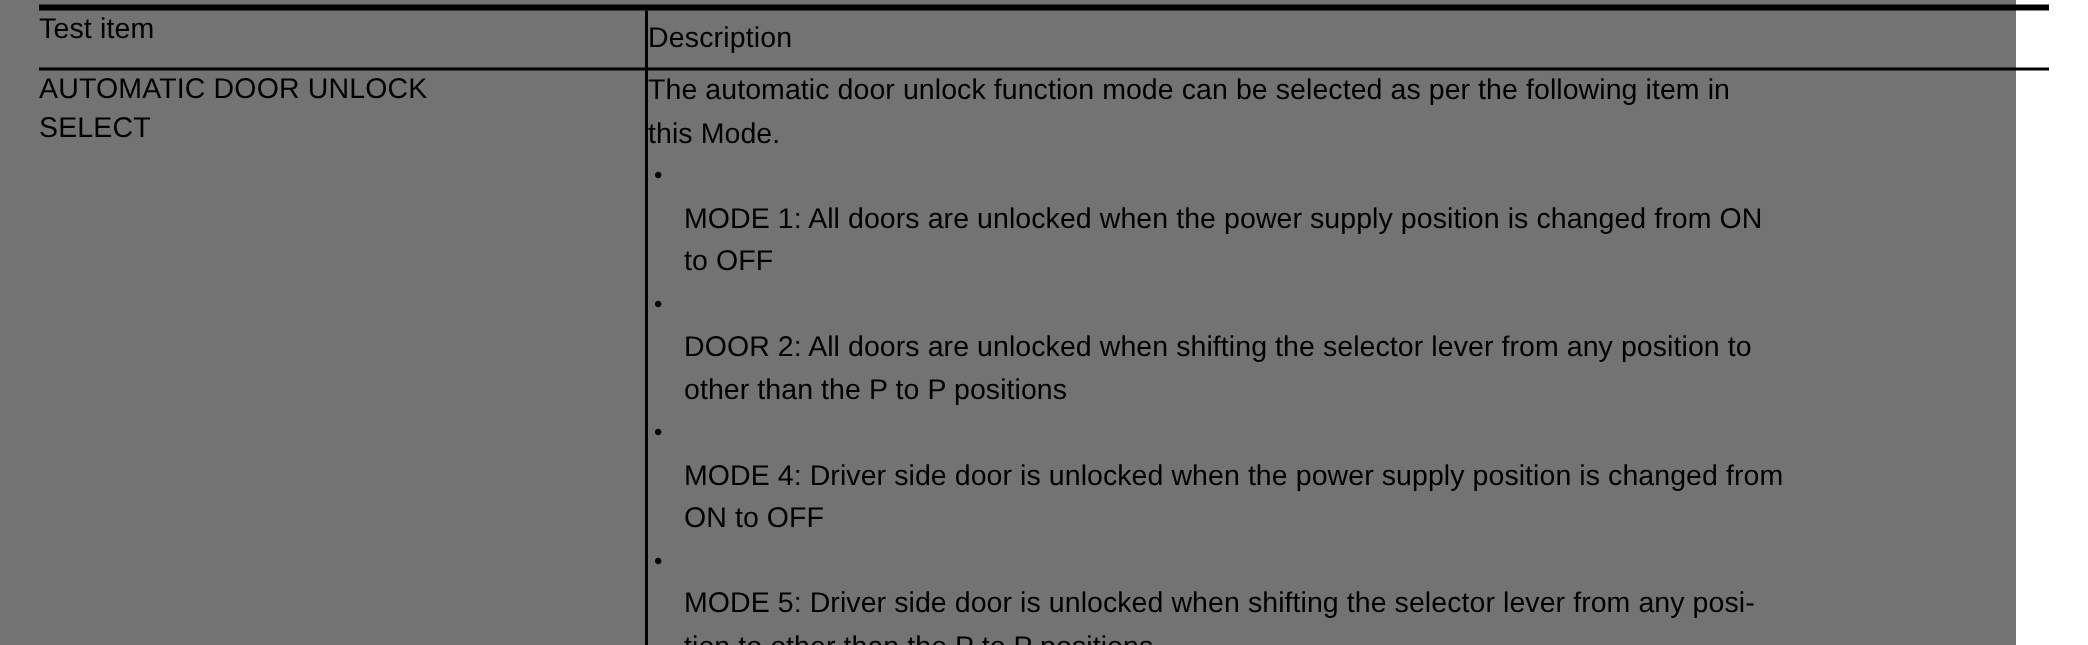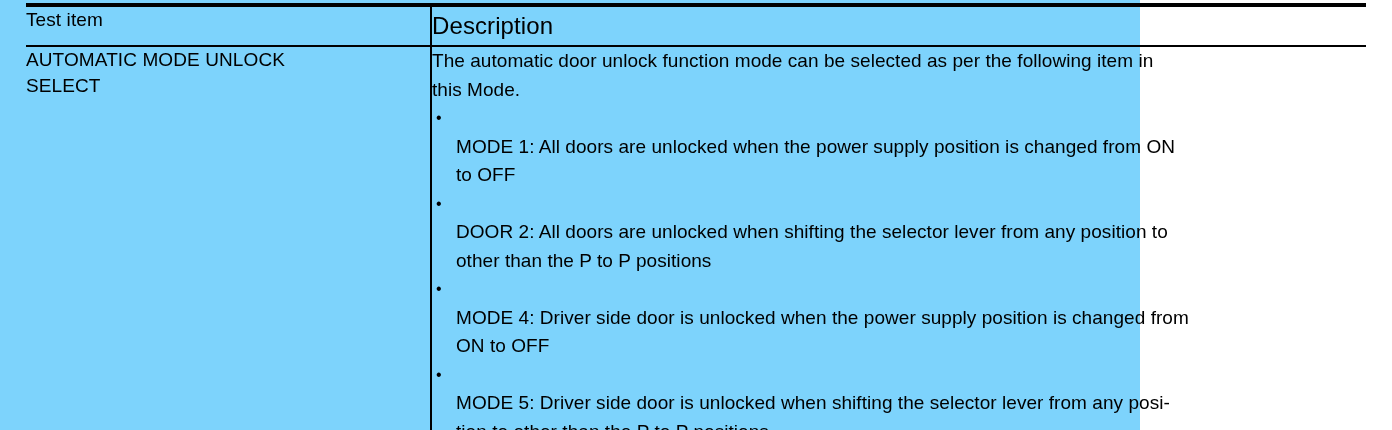--- a/index.html
+++ b/index.html
@@ -12,23 +12,23 @@
     width: 1392px;
     height: 430px;
     overflow: hidden;
     font-family: "Liberation Sans", sans-serif;
     color: #000000;
     -webkit-font-smoothing: none;
   }
 
   .sheet {
     position: relative;
-    width: 1140px;
+    width: 1344px;
     height: 430px;
-    background: #7dd3fc;
+    background: #737373;
   }
 
   
   .doc-table {
     position: absolute;
     left: 26px;
     top: 3px;
     width: 1340px;
     border-collapse: collapse;
     table-layout: fixed;
@@ -56,21 +56,21 @@
     padding: 0;
     vertical-align: top;
     text-align: left;
   }
 
   
   .hdr {
     height: 38px;
     text-align: center;
     font-weight: normal;
-    font-size: 24px;
+    font-size: 19px;
     line-height: 38px;
     letter-spacing: 0.1px;
   }
 
   
   .cell-test {
     padding: 14px 10px 14px 12px;
     font-size: 19px;
     line-height: 26px;
     letter-spacing: 0.1px;
@@ -125,21 +125,21 @@
       <tr>
         <th class="hdr cell-test">Test item</th>
         <th class="hdr">Description</th>
       </tr>
     </thead>
 
     <tbody>
 
       <tr class="row-first">
         <td class="cell-test">
-          <span class="test-label">AUTOMATIC MODE UNLOCK
+          <span class="test-label">AUTOMATIC DOOR UNLOCK
 SELECT</span>
         </td>
         <td class="cell-desc">
           <p class="desc-intro">The automatic door unlock function mode can be selected as per the following item in
 this Mode.</p>
           <ul class="mode-list">
             <li>
               <span class="dot">•</span><span>MODE 1: All doors are unlocked when the power supply position is changed from ON
 to OFF</span>
             </li>

